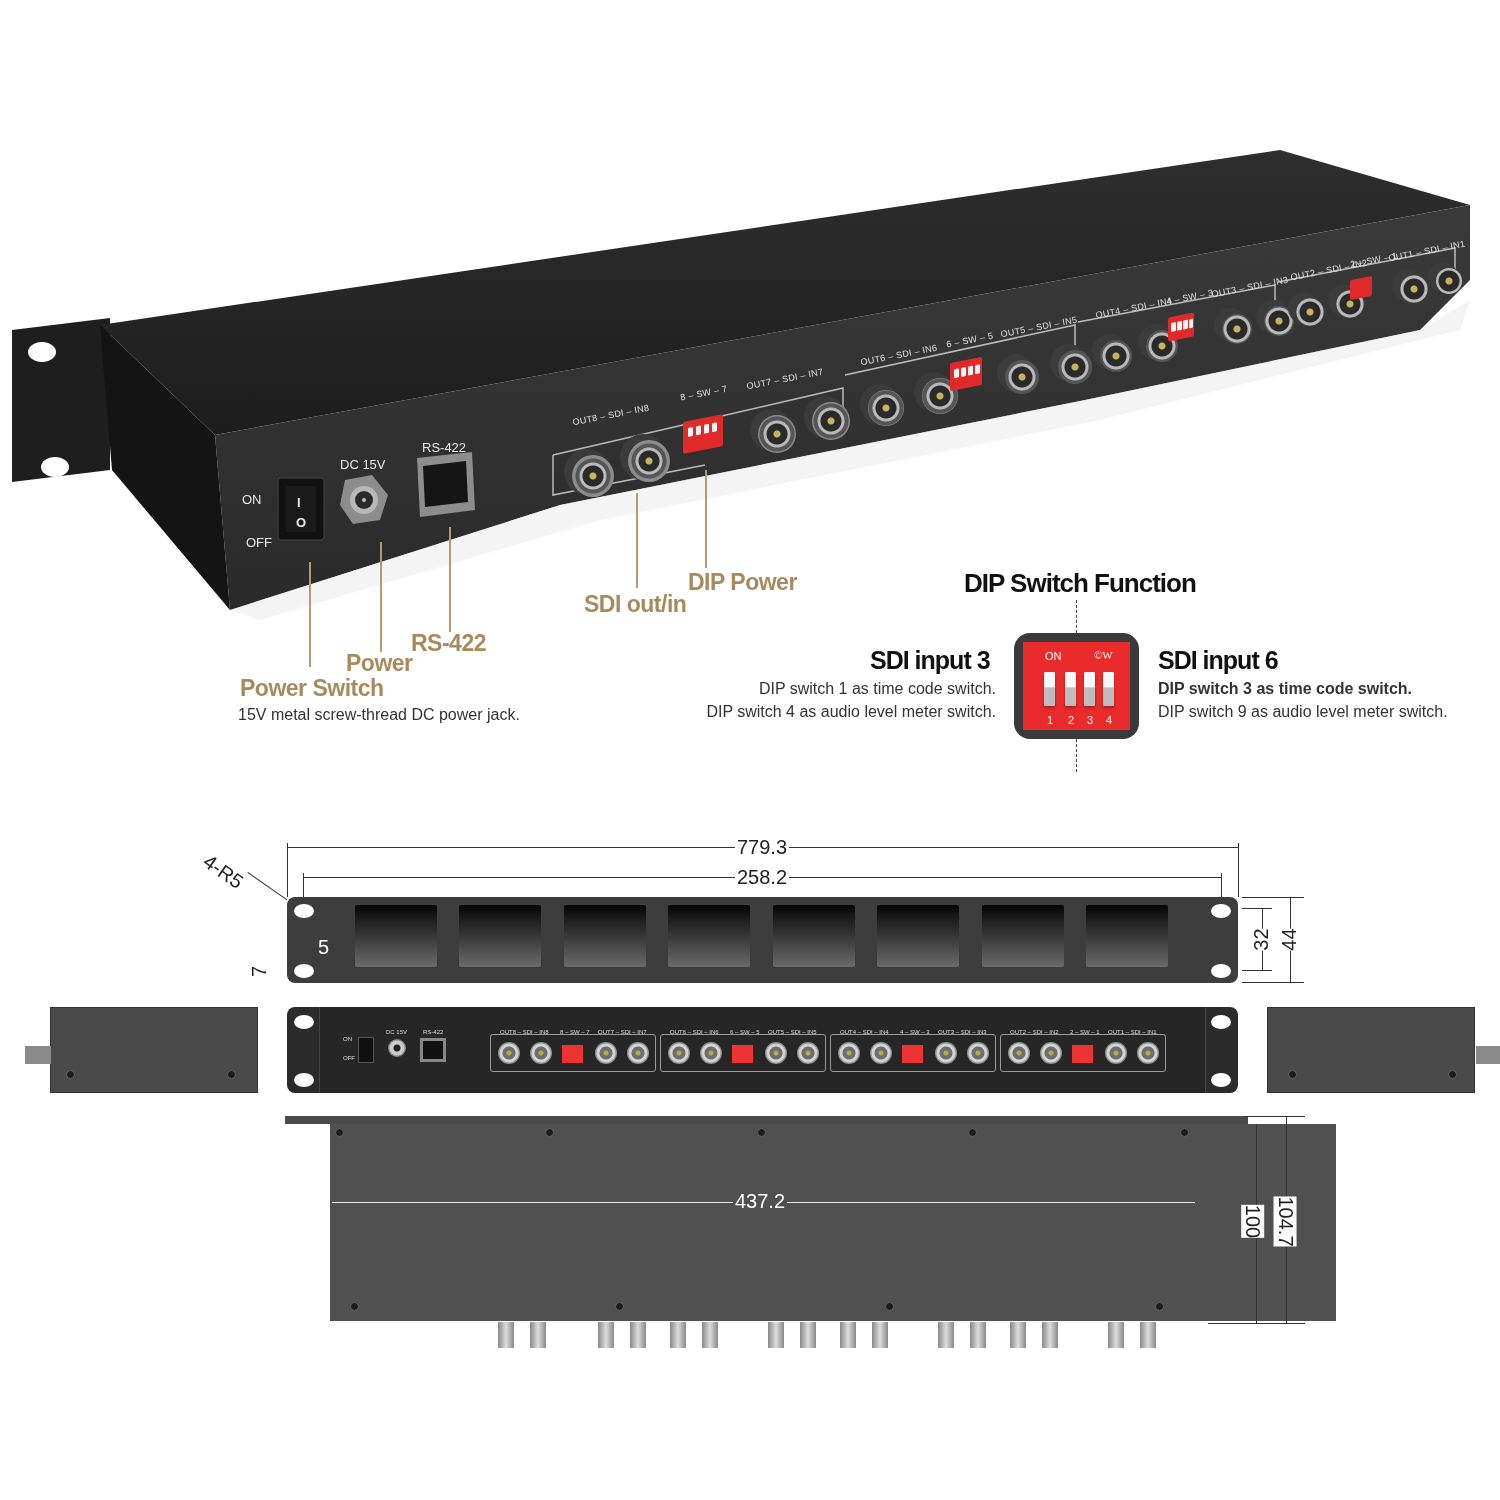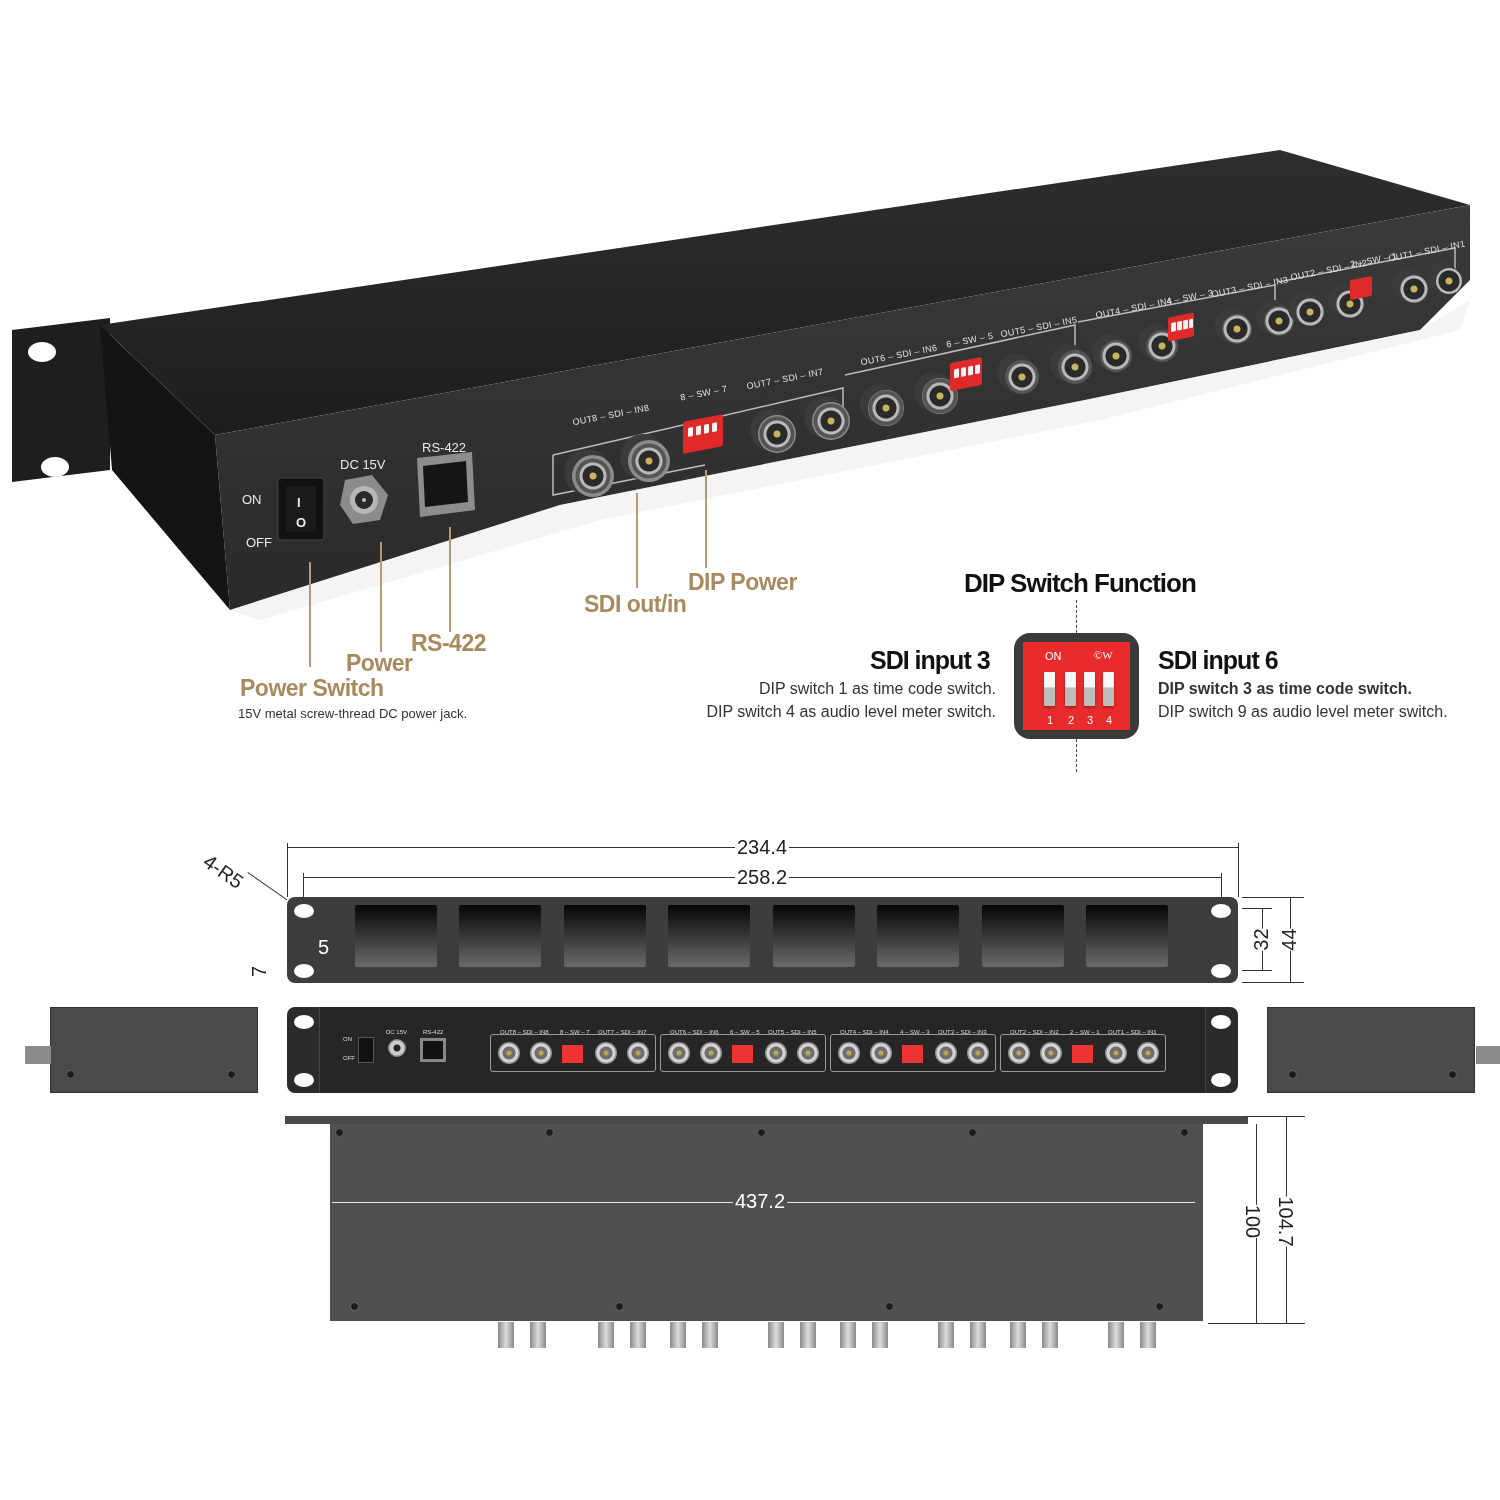--- a/index.html
+++ b/index.html
@@ -48,21 +48,21 @@
   .fp-label { position: absolute; color: #ddd; font-size: 6px; white-space: nowrap; }
   .fp-group { position: absolute; top: 27px; height: 38px; border: 1px solid #9a9a9a; border-radius: 3px; }
   .fp-bnc { position: absolute; width: 22px; height: 22px; border-radius: 50%; background: radial-gradient(circle, #b9a85a 0 2px, #6e6e6e 3px 6px, #d5d5d5 7px 9px, #8e8e8e 10px); }
   .fp-dip { position: absolute; width: 21px; height: 18px; background: #e33; }
 
   .side-view { position: absolute; top: 1007px; width: 208px; height: 86px; background: #4a4a4a; border: 1px solid #333; }
   .screw { position: absolute; width: 9px; height: 9px; border-radius: 50%; background: #1c1c1c; border: 1px solid #666; }
 
   
   .top-flange { position: absolute; left: 285px; top: 1116px; width: 963px; height: 8px; background: #4a4a4a; }
-  .top-body { position: absolute; left: 330px; top: 1124px; width: 873px; height: 197px; background: #505050; }
+  .top-body { position: absolute; left: 330px; top: 1124px; width: 1006px; height: 197px; background: #505050; }
   .top-bnc { position: absolute; top: 1322px; width: 16px; height: 26px; background: linear-gradient(90deg, #888, #ddd, #888); }
 </style>
 </head>
 <body>
 
 <div class="product-3d">
   <svg class="abs" style="left:0;top:0" width="1500" height="620">
     <defs>
       <linearGradient id="topg" x1="0" y1="0" x2="0" y2="1">
         <stop offset="0" stop-color="#2e2e2e"></stop>
@@ -165,21 +165,21 @@
   <div class="callout-line" style="left:380px;top:542px;height:110px;"></div>
   <div class="callout-line" style="left:449px;top:527px;height:105px;"></div>
   <div class="callout-line" style="left:636px;top:493px;height:95px;"></div>
   <div class="callout-line" style="left:705px;top:470px;height:98px;"></div>
 
   <span class="gold abs" style="left:240px;top:675px;font-size:23px;">Power Switch</span>
   <span class="gold abs" style="left:346px;top:650px;font-size:23px;">Power</span>
   <span class="gold abs" style="left:411px;top:630px;font-size:23px;">RS-422</span>
   <span class="gold abs" style="left:584px;top:591px;font-size:23px;">SDI out/in</span>
   <span class="gold abs" style="left:688px;top:569px;font-size:23px;">DIP Power</span>
-  <span class="abs" style="left:238px;top:706px;font-size:13px;color:#333;">15V metal screw-thread DC power jack.</span>
+  <span class="abs" style="left:238px;top:706px;font-size:16px;color:#333;">15V metal screw-thread DC power jack.</span>
 </div>
 
 <div>
   <div class="dip-title">DIP Switch Function</div>
   <div class="dashed-v"></div>
 
   <div class="dip-heading" style="left:870px;top:646px;">SDI input 3</div>
   <div class="dip-desc" style="right:504px;top:677px;text-align:right;">DIP switch 1 as time code switch.</div>
   <div class="dip-desc" style="right:504px;top:700px;text-align:right;">DIP switch 4 as audio level meter switch.</div>
 
@@ -201,21 +201,21 @@
       <span class="dip-num" style="left:83px;">4</span>
     </div>
   </div>
 </div>
 
 <div>
 
   <div class="dim-line-v" style="left:287px;top:843px;height:54px;"></div>
   <div class="dim-line-v" style="left:1238px;top:843px;height:54px;"></div>
   <div class="dim-line-h" style="left:287px;top:847px;width:951px;"></div>
-  <span class="dim-text" style="left:735px;top:836px;background:#fff;padding:0 2px;">234.4</span>
+  <span class="dim-text" style="left:735px;top:836px;background:#fff;padding:0 2px;">779.3</span>
 
   <div class="dim-line-v" style="left:303px;top:873px;height:24px;"></div>
   <div class="dim-line-v" style="left:1221px;top:873px;height:24px;"></div>
   <div class="dim-line-h" style="left:303px;top:877px;width:918px;"></div>
   <span class="dim-text" style="left:735px;top:866px;background:#fff;padding:0 2px;">258.2</span>
 
   <span class="dim-text" style="left:212px;top:850px;transform:rotate(35deg);transform-origin:left top;">4-R5</span>
   <div class="dim-line-h" style="left:248px;top:872px;width:48px;transform:rotate(35deg);transform-origin:left top;"></div>
 
   <div class="bracket-panel">

